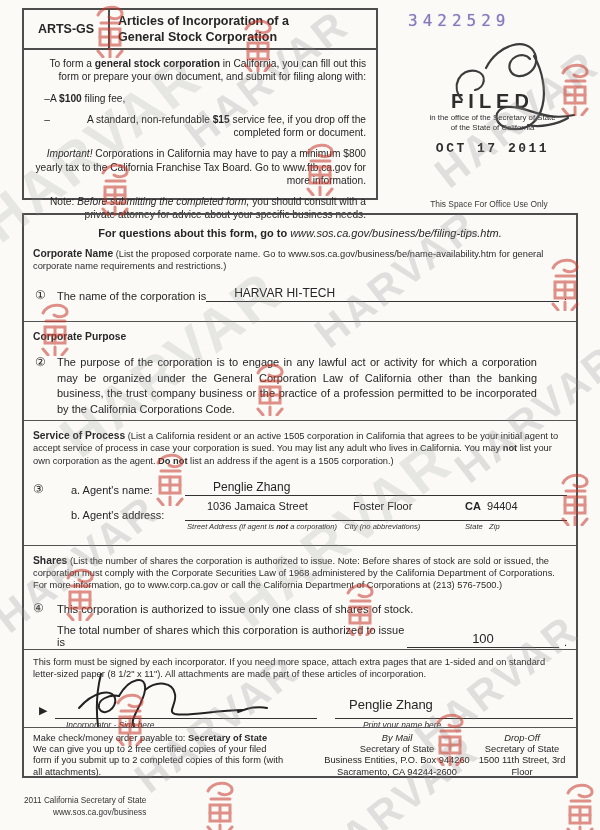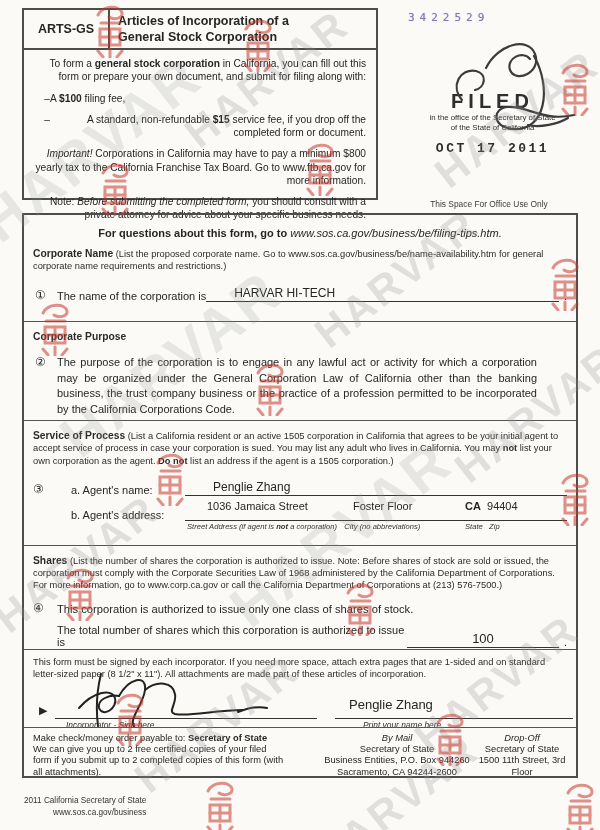--- a/index.html
+++ b/index.html
@@ -32,21 +32,21 @@
   .instr { padding:7px 10px 0 10px; font-size:10.2px; line-height:1.3;text-align:right; }
   .instr p { margin-bottom:8px; }
   .instr .bullet { display:flex; margin:0 0 8px 2px; }
   .instr .dash { width:14px; flex:none; }
   .b { font-weight:bold; }
   .i { font-style:italic; }
   .bi { font-weight:normal; font-style:italic; }
   
   .stamp-number {
     position:absolute; left:408px; top:11px; z-index:2;
-    font-family:"DejaVu Sans Mono", monospace; font-size:11px; letter-spacing:5px;
+    font-family:"DejaVu Sans Mono", monospace; font-size:16px; letter-spacing:5px;
     color:#8678bd; text-shadow:0 0 1px rgba(134,120,189,.6);
   }
   .office-scribble { position:absolute; left:428px; top:28px; z-index:3; }
   .filed-block { position:absolute; left:415px; top:90px; width:155px; text-align:center; z-index:2; color:#2e2e2e; }
   .filed-word { font-size:20px; font-weight:bold; letter-spacing:5px; }
   .filed-small { font-size:7.8px; line-height:1.25; }
   .filed-date { margin-top:9px; font-size:13px; font-weight:bold; letter-spacing:2.5px;font-family:Liberation Mono, monospace; }
   .office-use { position:absolute; left:400px; top:199px; width:178px; text-align:center; font-size:8.4px; color:#3a3a3a; z-index:2; }
   
   .main-box {

